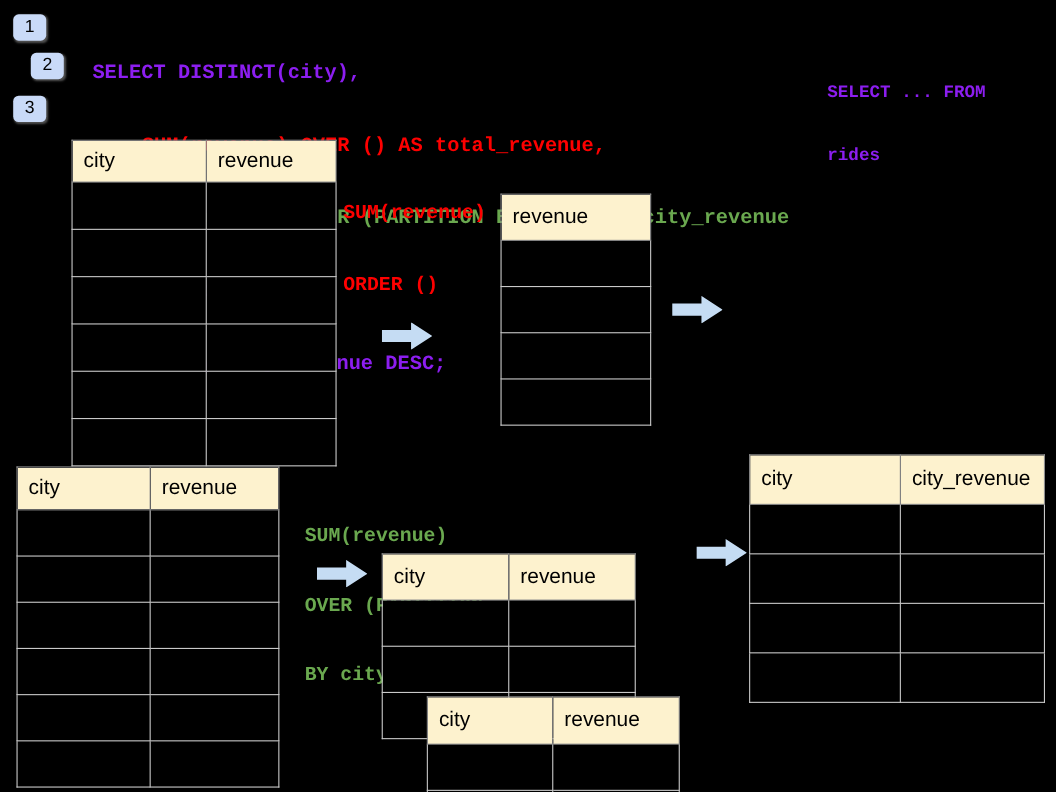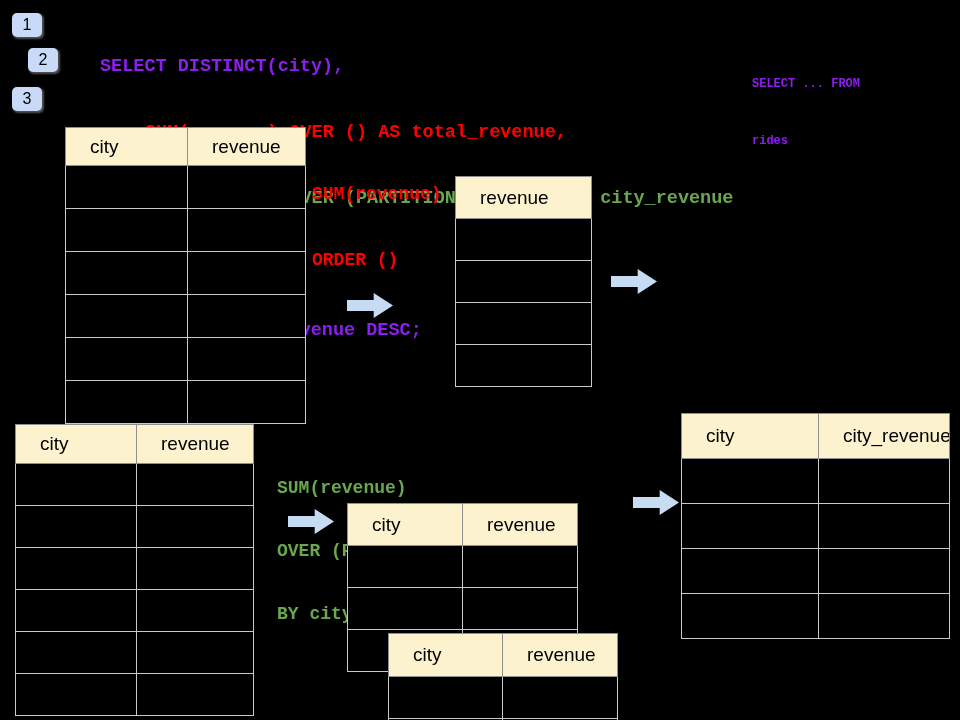--- a/index.html
+++ b/index.html
@@ -6,43 +6,43 @@
   #canvas{position:relative;width:960px;height:720px;background:var(--background,#000);overflow:hidden;
           font-family:"Liberation Sans","DejaVu Sans",sans-serif;}
 
   
   .badge{position:absolute;width:30px;height:24px;background:var(--badge-bg,#C9DAF8);
          border-radius:5px;color:#000;font-size:16px;line-height:24px;text-align:center;
          box-shadow:1.5px 1.5px 2px rgba(110,110,110,.75);}
 
   
   .mono{font-family:"Liberation Mono","DejaVu Sans Mono",monospace;font-weight:bold;white-space:pre;}
-  #sql-code{position:absolute;left:100px;top:12px;font-size:18.5px;line-height:22px;}
+  #sql-code{position:absolute;left:84px;top:12px;font-size:18.5px;line-height:22px;}
   .code-line{display:block;}
   .ind-2{margin-left:45px;}
   .ind-1{margin-left:22px;}
   .c-purple{color:var(--sql-purple,#8C1EF0);}
   .c-red{color:var(--sql-red,#FE0000);}
   .c-green{color:var(--sql-green,#6AA84F);}
 
-  #note{position:absolute;left:752px;top:37px;font-size:12px;line-height:19px;}
+  #note{position:absolute;left:752px;top:37px;font-size:16px;line-height:19px;}
 
   .annot{position:absolute;font-size:18px;line-height:22px;}
   #annot-total{left:312px;top:139px;}
   #annot-partition{left:277px;top:436px;line-height:21px;}
 
   
   .arrow{position:absolute;width:46px;height:25px;background:var(--arrow-blue,#C5DCF3);
          clip-path:polygon(0% 28%,58% 28%,58% 0%,100% 50%,58% 100%,58% 72%,0% 72%);
          filter:drop-shadow(1px 1px 0 rgba(70,70,70,.6));z-index:2;}
 
   
   .tbl{position:absolute;border-collapse:collapse;table-layout:fixed;z-index:1;}
   .tbl th{background:var(--table-header-bg,#FDF2CE);border:1px solid #8f8f8f;
-          font-weight:400;font-size:19px;color:#000;text-align:left;padding:0 0 0 24px;
+          font-weight:400;font-size:19px;color:#000;text-align:left;padding:0 0 0 10px;
           white-space:nowrap;overflow:hidden;}
   .tbl td{border:1px solid var(--grid-line,#C9C9C9);background:#000;padding:0;}
   #t1 th{height:37px} #t1 td{height:42px}
   #t2 th{height:41px} #t2 td{height:41px}
   #t3 th{height:38px} #t3 td{height:41px}
   #t4 th{height:41px} #t4 td{height:41px}
   #t5 th{height:42px} #t5 td{height:41px}
   #t5{z-index:3;}
   #t6 th{height:44px} #t6 td{height:44px}
 </style>

